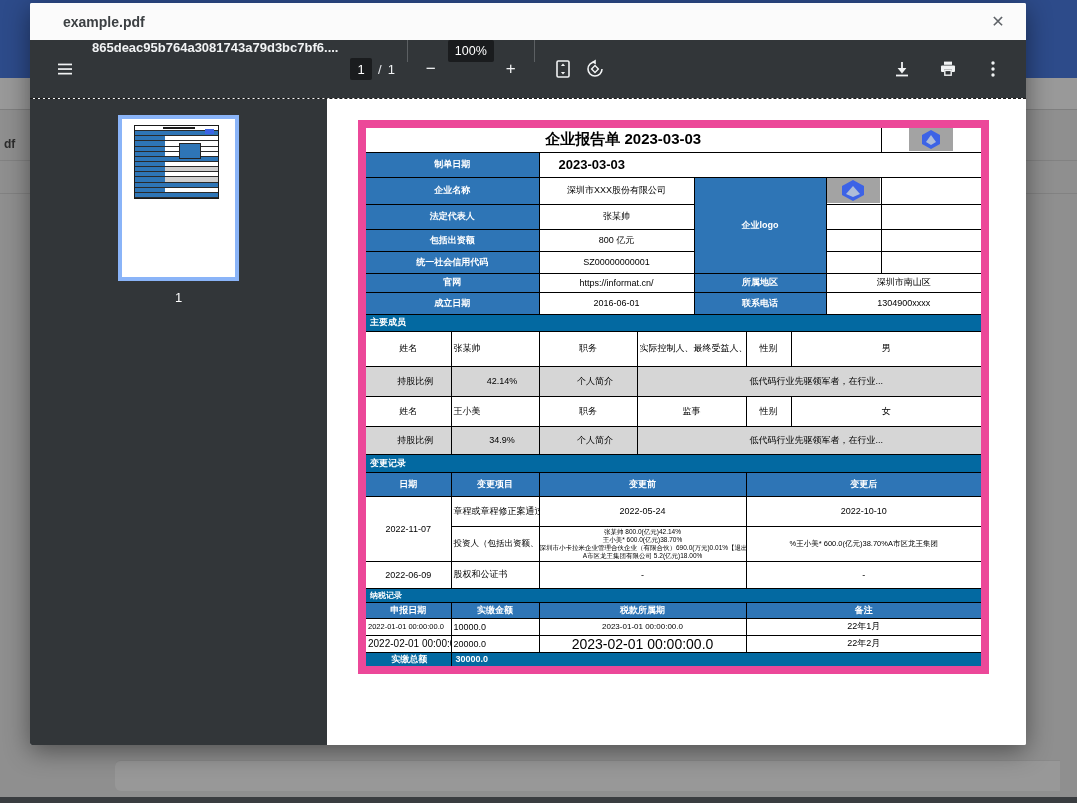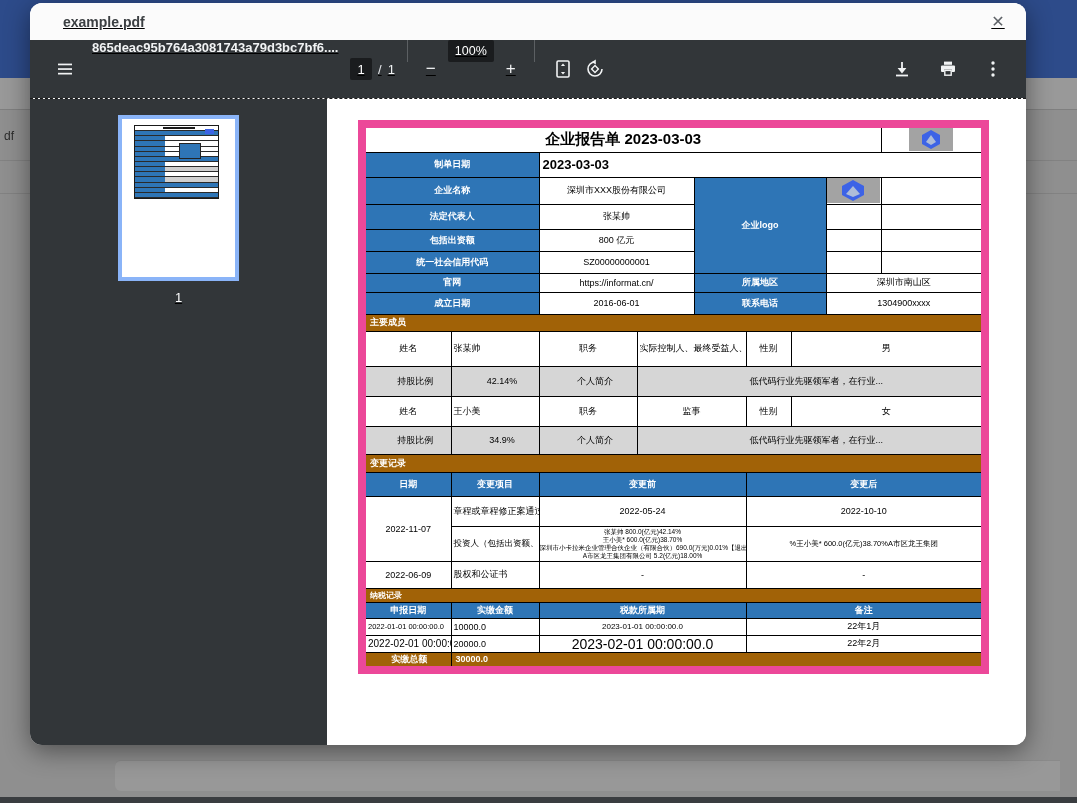--- a/index.html
+++ b/index.html
@@ -5,27 +5,27 @@
   * { margin:0; padding:0; box-sizing:border-box; }
   html,body { width:1077px; height:803px; overflow:hidden; font-family:"Liberation Sans",sans-serif; }
   body { position:relative; background:#8f8f8f; }
 
   
   .backdrop { position:absolute; inset:0; }
   .bg-bluebar { position:absolute; left:0; top:0; width:1077px; height:78px; background:#2d4b8a; }
   .bg-band1 { position:absolute; left:0; top:78px; width:1077px; height:32px; background:#999; border-bottom:1px solid #7f7f7f; }
   .bg-line2 { position:absolute; left:0; top:160px; width:1077px; height:1px; background:#828282; }
   .bg-line3 { position:absolute; left:0; top:193px; width:1077px; height:1px; background:#828282; }
-  .bg-celltext { position:absolute; left:4px; top:129px; font-size:12px; font-weight:normal; color:#2c2c2c; }
+  .bg-celltext { position:absolute; left:4px; top:137px; font-size:12px; font-weight:bold; color:#2c2c2c; }
   .bg-panel { position:absolute; left:115px; top:760px; width:945px; height:31px; background:#989898; border-radius:6px 0 0 6px; border-top:1px solid #8a8a8a; }
   .bg-bottombar { position:absolute; left:0; top:797px; width:1077px; height:6px; background:#3a3d40; }
 
   
   .modal { position:absolute; left:30px; top:3px; width:996px; height:742px; background:#fff;
-           border-radius:12px; overflow:hidden; box-shadow:0 6px 26px rgba(0,0,0,.45); display:flex; flex-direction:column;text-decoration:underline; }
+           border-radius:2px; overflow:hidden; box-shadow:0 6px 26px rgba(0,0,0,.45); display:flex; flex-direction:column; }
   .modal-header { height:37px; background:#fbfbfb; display:flex; align-items:center; padding:0 16px 0 33px; flex:0 0 auto; }
   .modal-title { font-size:14px; font-weight:bold; color:#3c4043; flex:1; }
   .modal-close { width:24px; height:24px; border:none; background:transparent; cursor:pointer; font-size:16px; color:#5f6368; line-height:24px; text-align:center; }
 
   
   .pdf-toolbar { height:58px; background:#323639; display:flex; padding:0 18px 0 20px; color:#f1f3f4; flex:0 0 auto; }
   .tb-btn { background:transparent; border:none; padding:6px; display:flex; align-items:center; justify-content:center; cursor:pointer; border-radius:50%; }
   .tb-btn svg { display:block; }
   .doc-id { font-size:13px; font-weight:bold; color:#f1f3f4; margin-left:12px; width:250px; white-space:nowrap; overflow:hidden; }
   .page-group { display:flex; align-items:center; margin-left:8px; font-size:13px; }
@@ -52,24 +52,24 @@
   .thumb-num { margin-top:9px; color:#fff; font-size:13px; }
 
   .viewer { flex:1; background:#fff; position:relative; overflow:hidden; }
 
   
   .report { position:absolute; left:31px; top:21px; width:623px; border-collapse:collapse; table-layout:fixed;
             font-family:"Liberation Sans",sans-serif; color:#000; }
   .report td { border:1px solid #000; overflow:hidden; white-space:nowrap; text-align:center; font-size:9px; padding:0 2px; }
   .report { border:8px solid #ec4899; }
   td.lbl { background:#2e75b6; color:#fff; font-weight:bold; }
-  td.bar { background:#a16207; color:#fff; font-weight:bold; text-align:left; padding-left:4px; }
+  td.bar { background:#0369a1; color:#fff; font-weight:bold; text-align:left; padding-left:4px; }
   td.gray { background:#d6d6d6;padding-left:16px; }
   td.title-cell { font-size:15px; font-weight:bold; }
-  td.made-date { font-size:13px; font-weight:bold; text-align:left; padding-left:3px; }
+  td.made-date { font-size:13px; font-weight:bold; text-align:left; padding-left:19px; }
   td.left { text-align:left; }
   td.tiny { font-size:6.5px; padding:0; }
   .logo-box { display:inline-block; background:#a3a3a3; vertical-align:middle; }
   .tinyline { line-height:8px; height:8px; overflow:hidden; }
 </style>
 </head>
 <body>
 
 <div class="backdrop">
   <div class="bg-bluebar"></div>

